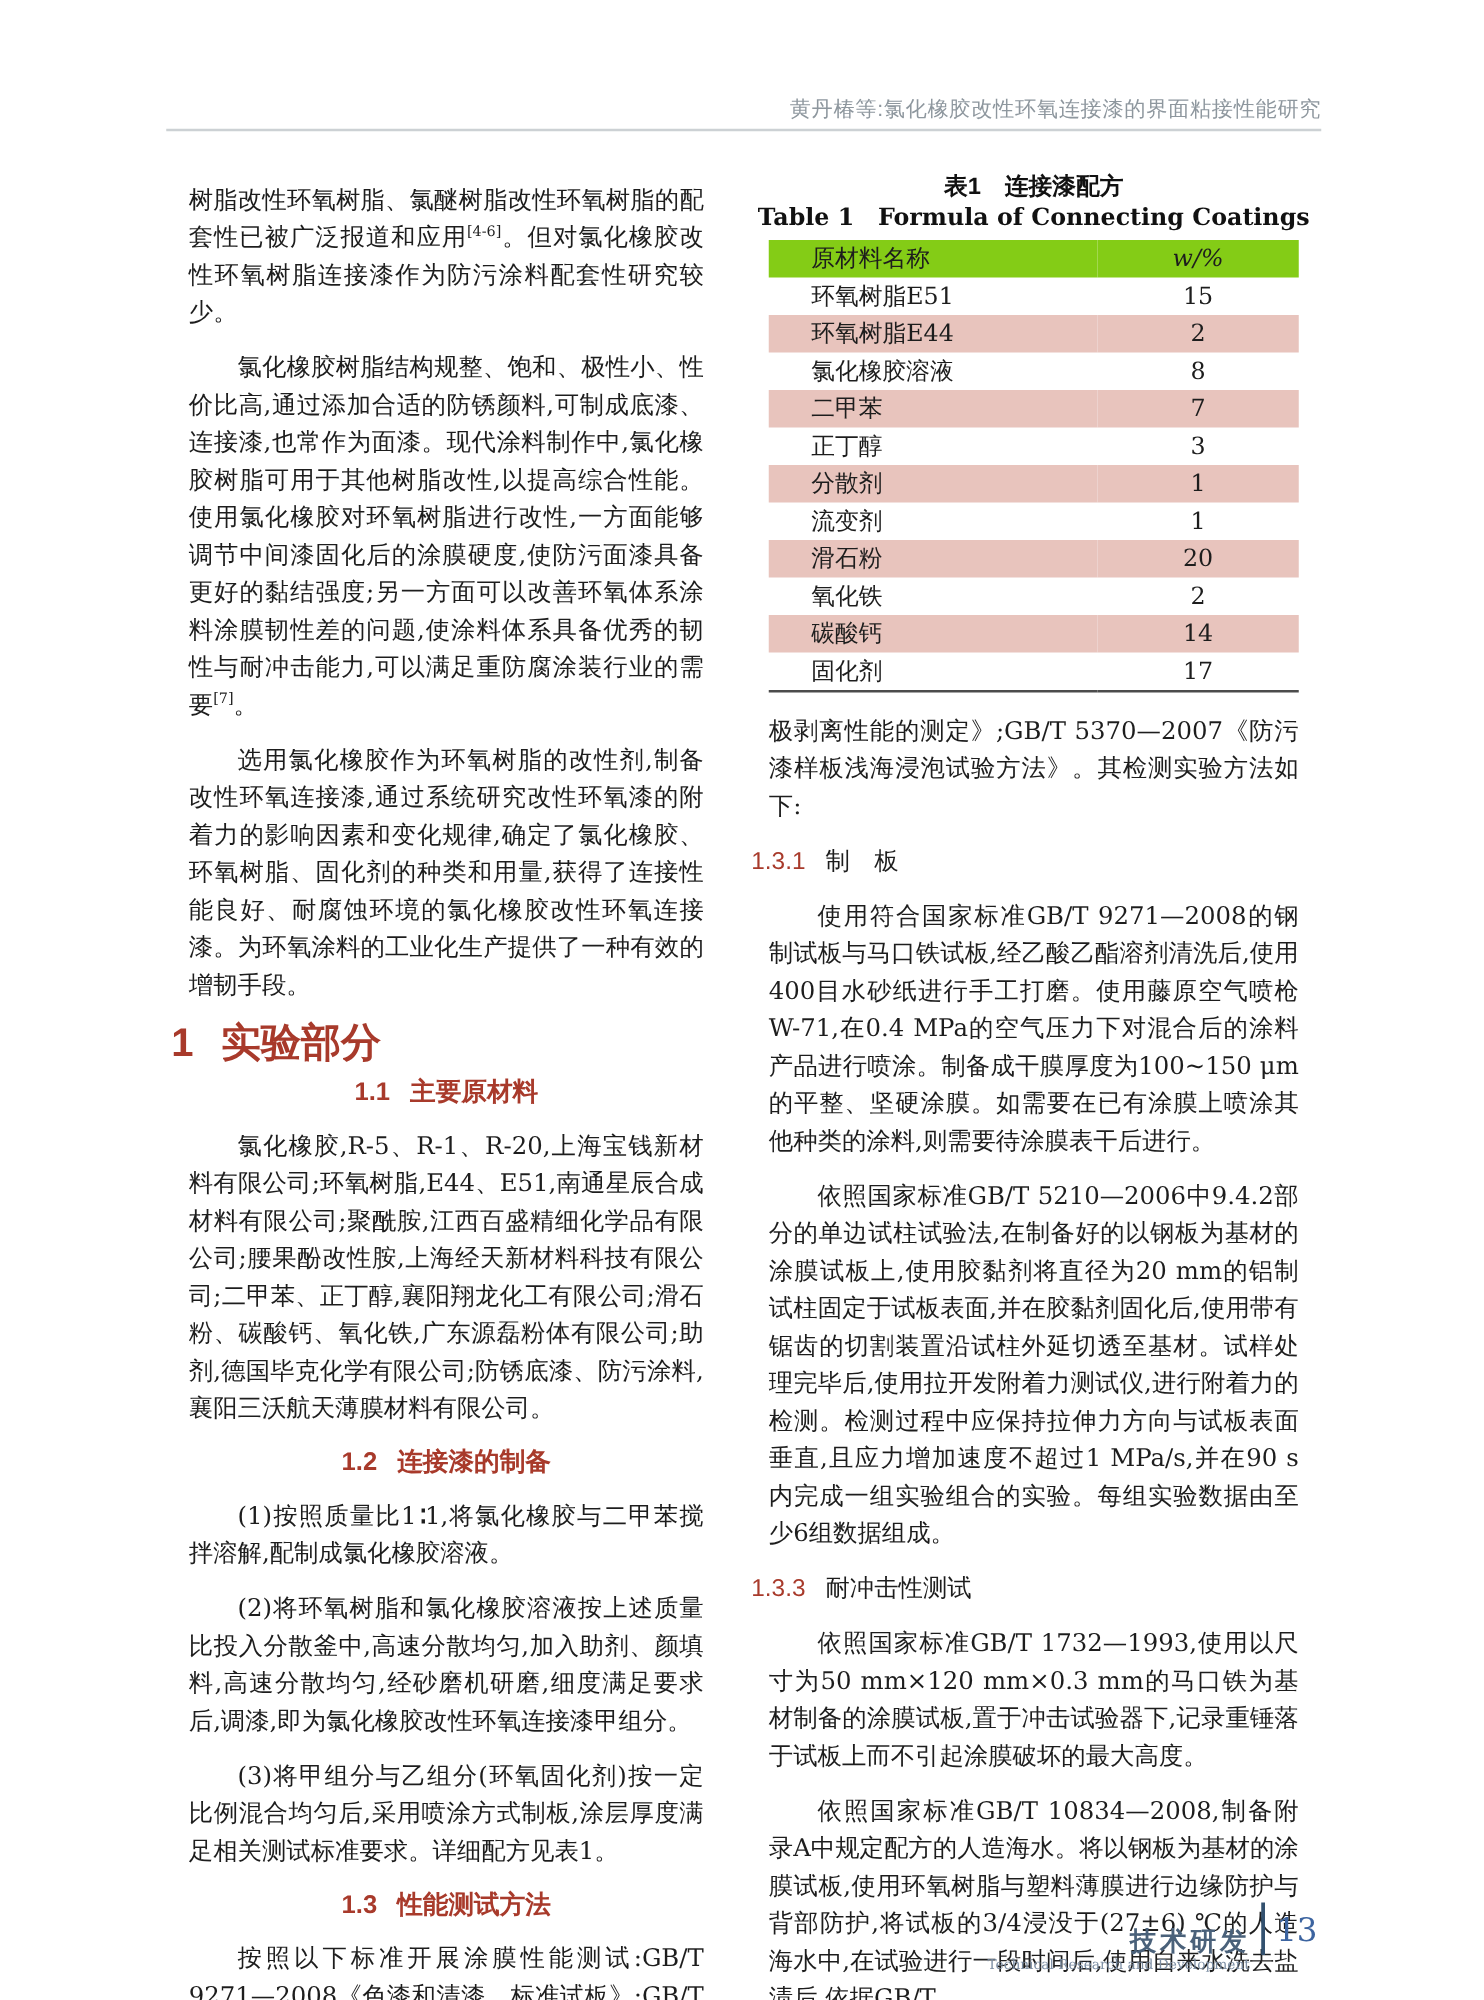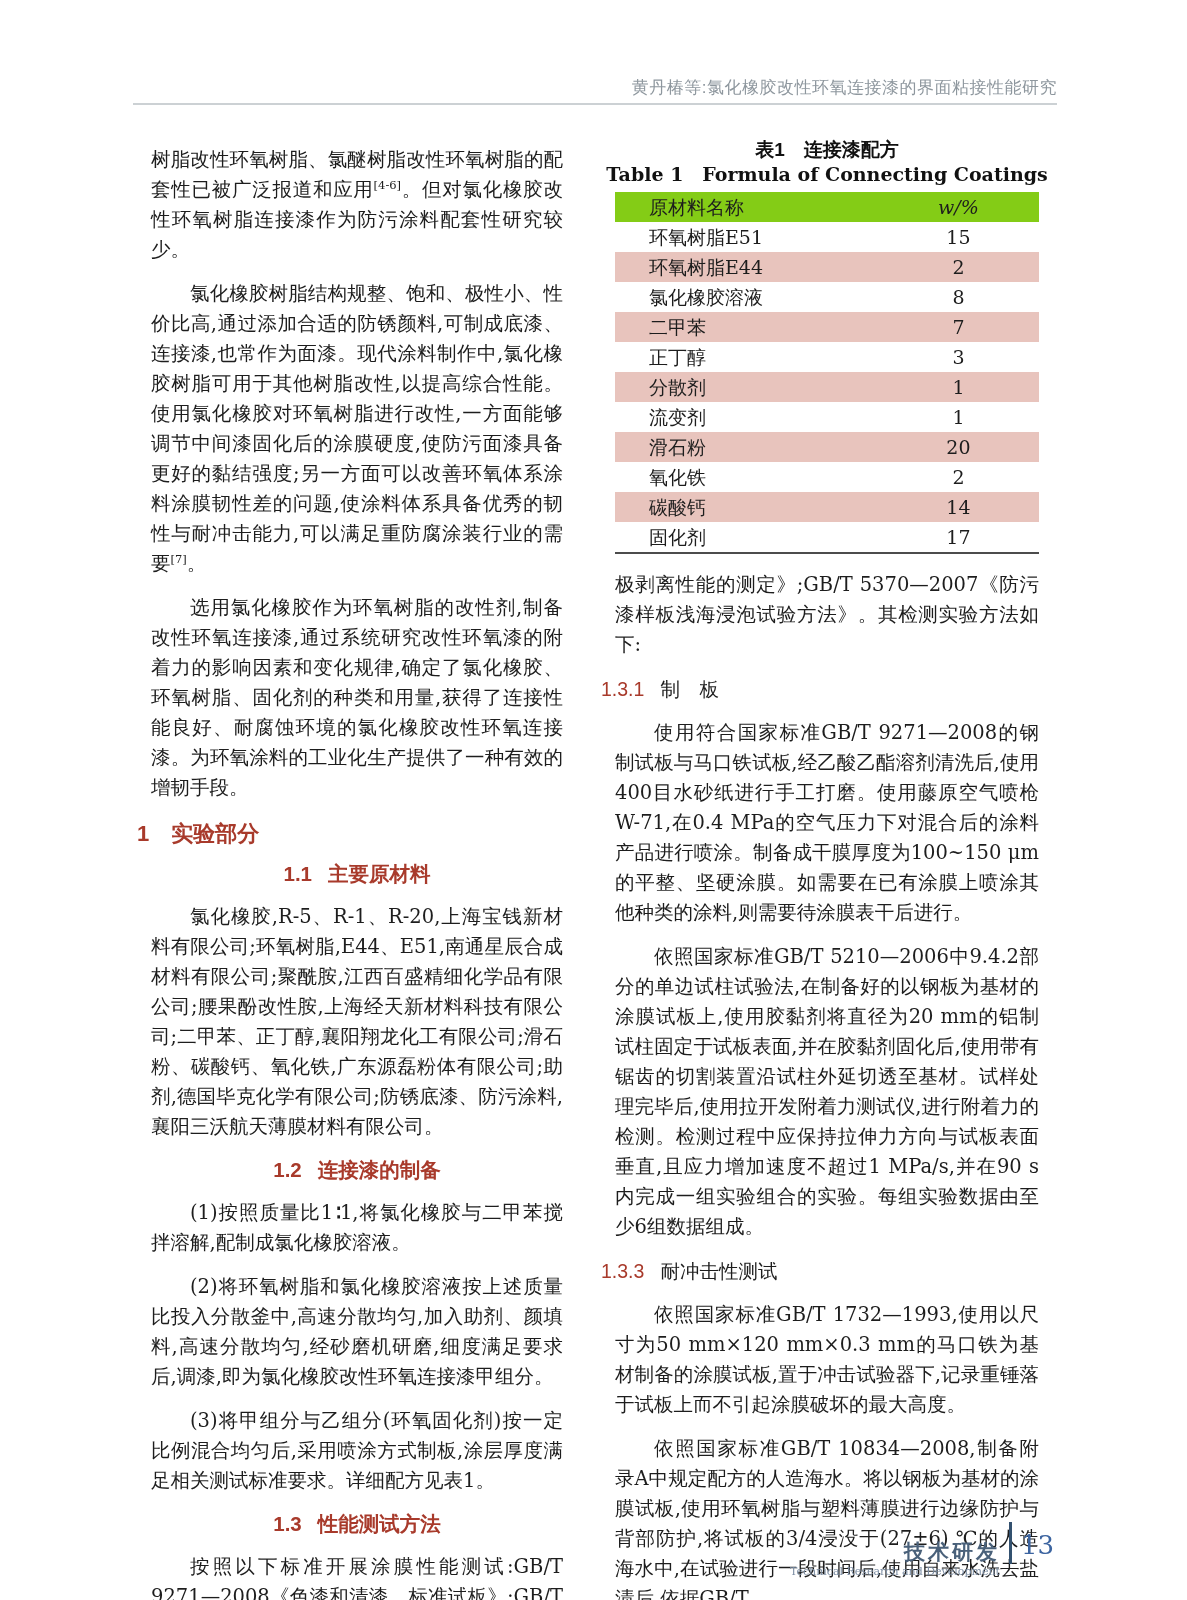--- a/index.html
+++ b/index.html
@@ -22,21 +22,21 @@
     position:absolute;top:131px;text-align:justify;
     font-size:19.5px;line-height:30px;
   }
   .col-left{left:137px;width:440px;}
   .col-right{left:601px;width:452px;}
   .para{margin:14px;}
   .para.indent{text-indent:2em;}
   .para sup{font-size:11.5px;line-height:0;vertical-align:super;}
   .sec-h1{
     font-family:"Liberation Sans","DejaVu Sans",sans-serif;font-weight:bold;
-    color:#a83a2b;font-size:22px;line-height:34px;margin:13px 0 9px;text-align:left;
+    color:#a83a2b;font-size:32px;line-height:34px;margin:13px 0 9px;text-align:left;
   }
   .sec-h1 .sec-num{margin-right:22px;}
   .sec-h2{
     font-family:"Liberation Sans","DejaVu Sans",sans-serif;font-weight:bold;
     color:#a83a2b;font-size:20.5px;line-height:28px;margin:6px 0 5px;text-align:center;
   }
   .sec-h2 .sec-num{margin-right:16px;}
   .sec-h3{
     font-family:"Liberation Sans","DejaVu Sans",sans-serif;
     font-size:19.5px;line-height:30px;margin:3px 0;text-align:left;color:#1d1d1d;
@@ -62,21 +62,21 @@
   table.formula .c-val{width:38%;text-align:center;}
   table.formula thead tr{background:#84cc16;}
   table.formula thead .c-val{font-style:italic;}
   table.formula tbody tr:nth-child(even){background:#e8c4bd;}
   
   .footer{
     position:absolute;top:1506px;right:133px;display:flex;align-items:center;gap:9px;
   }
   .footer-text{text-align:right;}
   .footer-zh{
-    font-family:Liberation Mono, monospace;font-weight:bold;
+    font-family:Liberation Sans, sans-serif;font-weight:bold;
     font-size:21px;line-height:23px;color:#4a617a;letter-spacing:3px;margin-top:36px;
   }
   .footer-en{font-size:11px;line-height:14px;color:#7b8da3;}
   .footer-bar{width:3px;height:42px;background:#33516f;}
   .footer-page{font-size:26px;color:#3c64a0;padding-top:4px;}
 </style>
 </head>
 <body>
 
 <div class="running-header">黄丹椿等:氯化橡胶改性环氧连接漆的界面粘接性能研究</div>

